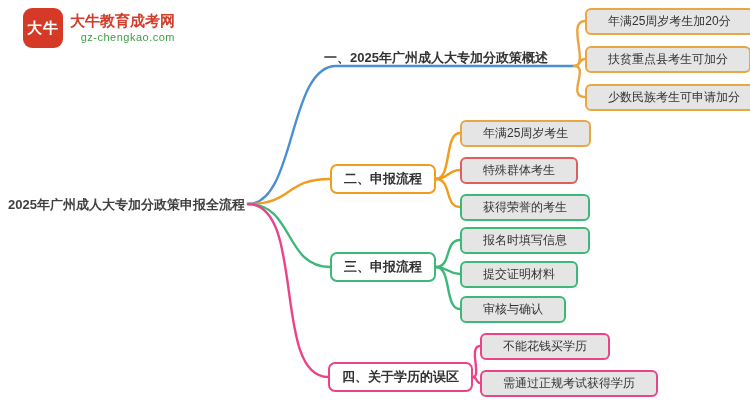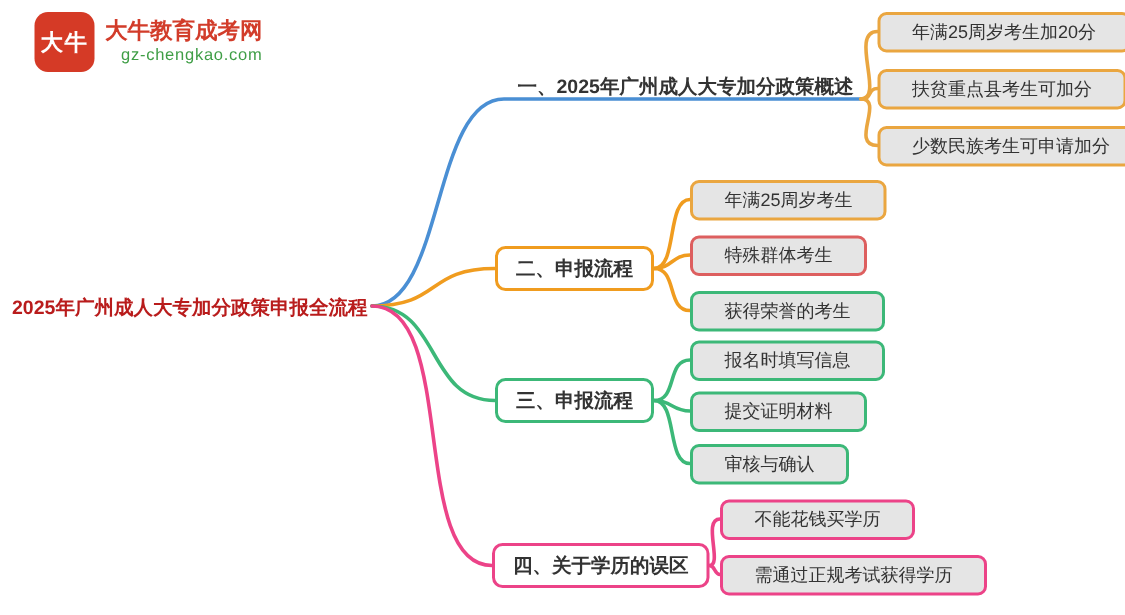--- a/index.html
+++ b/index.html
@@ -10,22 +10,22 @@
   svg.links path { fill:none; stroke-width:2.4; stroke-linecap:round; }
 
   .node {
     position:absolute; background:#e5e5e5; border:2px solid #999; border-radius:6px;
     font-size:12px; color:#333; padding:4px 21px; white-space:nowrap; line-height:1.25;
   }
   .branch-box {
     position:absolute; background:#fff; border:2px solid #999; border-radius:7px;
     font-size:13px; font-weight:bold; color:#333; padding:5px 12px; white-space:nowrap; line-height:1.25;
   }
-  .root-label { position:absolute; left:8px; top:196px; font-size:13px; font-weight:bold; color:#b91c1c; white-space:nowrap; }
-  .branch1-label { position:absolute; left:345px; top:49px; font-size:13px; font-weight:bold; color:#333; white-space:nowrap; }
+  .root-label { position:absolute; left:8px; top:196px; font-size:13px; font-weight:bold; color:#404040; white-space:nowrap; }
+  .branch1-label { position:absolute; left:324px; top:49px; font-size:13px; font-weight:bold; color:#333; white-space:nowrap; }
 
   .logo { position:absolute; left:10px; top:8px; display:flex; align-items:center; gap:7px;padding-left:13px; }
   .logo-icon {
     width:40px; height:40px; background:#d53a26; color:#fff; border-radius:9px;
     display:flex; align-items:center; justify-content:center;
     font-size:15px; font-weight:bold; letter-spacing:1px;
   }
   .logo-name { color:#d23c2a; font-weight:bold; font-size:15px; line-height:1.2; white-space:nowrap; }
   .logo-url  { color:#3f9e46; font-size:11px; line-height:1.3; text-align:right; letter-spacing:0.5px; }
 </style>

